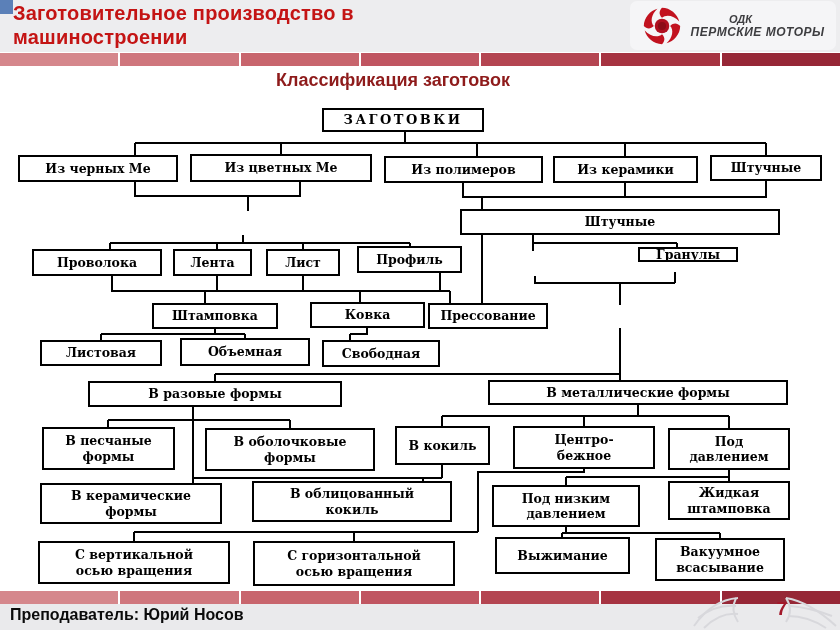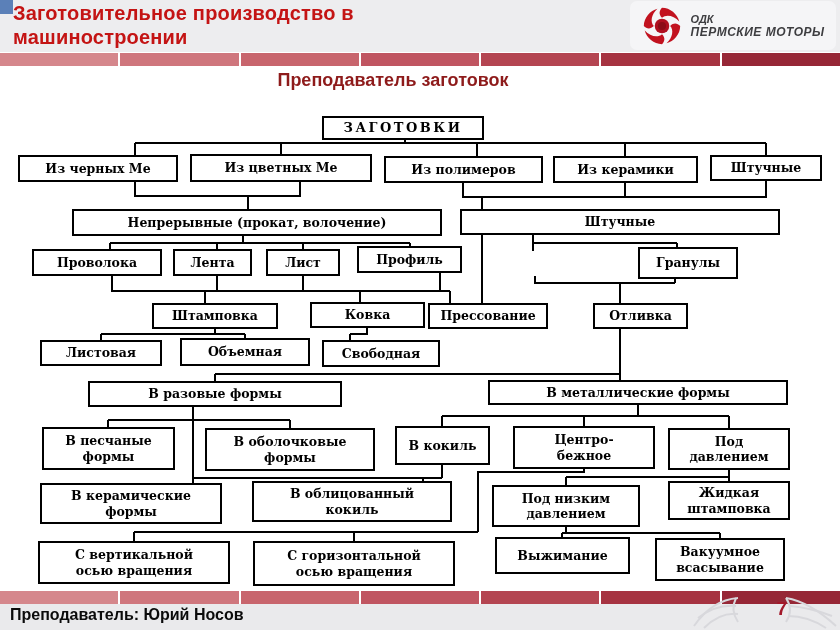--- a/index.html
+++ b/index.html
@@ -9,42 +9,42 @@
   }
   .slide { position:relative; width:840px; height:630px; background:#fff; }
 
   
   .header { position:absolute; left:0; top:0; width:840px; height:52px; background:#ededef; }
   .corner-square { position:absolute; left:0; top:0; width:13px; height:14px; background:#5b80b8; }
   .header-title { position:absolute; left:13px; top:1px; color:#c41414; font-weight:bold;
                   font-size:20px; line-height:24px; letter-spacing:0.2px; }
   .logo-panel { position:absolute; right:4px; top:1px; width:206px; height:49px; background:#f5f5f7;
                 border-radius:7px; display:flex; align-items:center; justify-content:center; gap:9px; }
-  .logo-text { color:#3d3d40; font-style:italic; font-weight:bold; text-align:left; line-height:13px; }
+  .logo-text { color:#3d3d40; font-style:italic; font-weight:bold; text-align:center; line-height:13px; }
   .logo-org  { font-size:11px; padding-right:34px; }
   .logo-name { font-size:12px; letter-spacing:0.5px; }
 
   
   .bar-row { position:absolute; left:0; width:840px; height:13px; display:flex; gap:2px; }
   .bar-row i { flex:1; display:block; }
   .bar-row.top { top:53px; }
   .bar-row.bottom { top:591px; }
 
   
   .slide-title { position:absolute; left:193px; top:70px; width:400px; text-align:center;
                  color:#8e1b1b; font-weight:bold; font-size:18px; }
 
   
   .connectors { position:absolute; left:0; top:0; z-index:1; }
   .node { position:absolute; box-sizing:border-box; z-index:2; background:#fff;
           border:2px solid #000; display:flex; align-items:center; justify-content:center;
           text-align:center; padding:0 2px;
           font-family:"DejaVu Serif","Liberation Serif",serif; font-weight:bold;
           font-size:12.5px; line-height:1.22; white-space:pre-line; color:#000; }
-  .node.root { letter-spacing:2.5px; font-size:13px;margin-top:8px; }
+  .node.root { letter-spacing:2.5px; font-size:13px; }
 
   
   .footer { position:absolute; left:0; top:604px; width:840px; height:26px; background:#eaeaec; }
   .teacher { position:absolute; left:10px; top:2px; font-size:16px; font-weight:bold; color:#0b0b0b; }
   .ornament { position:absolute; right:0; top:590px; z-index:3; }
   .page-number { position:absolute; right:53px; top:598px; z-index:4;
                  color:#a3182a; font-weight:bold; font-size:19px; }
 </style>
 </head>
 <body>
@@ -80,21 +80,21 @@
   <div class="bar-row top">
     <i style="background: rgb(213, 135, 140);"></i>
       <i style="background: rgb(207, 118, 125);"></i>
       <i style="background: rgb(200, 101, 109);"></i>
       <i style="background: rgb(192, 85, 97);"></i>
       <i style="background: rgb(180, 69, 81);"></i>
       <i style="background: rgb(166, 51, 65);"></i>
       <i style="background: rgb(150, 39, 54);"></i>
   </div>
 
-  <div class="slide-title">Преподаватель заготовок</div>
+  <div class="slide-title">Классификация заготовок</div>
 
   <svg class="connectors" width="840" height="630" stroke="#000" stroke-width="2" fill="none" shape-rendering="crispEdges">
     <polyline points="405,132 405,144"></polyline>
     <polyline points="135,143 766,143"></polyline>
     <polyline points="135,143 135,157"></polyline>
     <polyline points="281,143 281,156"></polyline>
     <polyline points="477,143 477,158"></polyline>
     <polyline points="625,143 625,158"></polyline>
     <polyline points="766,143 766,157"></polyline>
     <polyline points="135,181 135,197"></polyline>
@@ -164,31 +164,29 @@
     <polyline points="562,533 562,543"></polyline>
     <polyline points="720,533 720,540"></polyline>
   </svg>
 
   <div class="node root" style="left:322px;top:108px;width:162px;height:24px">ЗАГОТОВКИ</div>
   <div class="node" style="left:18px;top:155px;width:160px;height:27px">Из черных Ме</div>
   <div class="node" style="left:190px;top:154px;width:182px;height:28px">Из цветных Ме</div>
   <div class="node" style="left:384px;top:156px;width:159px;height:27px">Из полимеров</div>
   <div class="node" style="left:553px;top:156px;width:145px;height:27px">Из керамики</div>
   <div class="node" style="left:710px;top:155px;width:112px;height:26px">Штучные</div>
-  <div class="node" style="left:72px;top:209px;width:370px;height:27px">Непрерывные (прокат, волочение)</div>
   <div class="node" style="left:460px;top:209px;width:320px;height:26px">Штучные</div>
   <div class="node" style="left:32px;top:249px;width:130px;height:27px">Проволока</div>
   <div class="node" style="left:173px;top:249px;width:79px;height:27px">Лента</div>
   <div class="node" style="left:266px;top:249px;width:74px;height:27px">Лист</div>
   <div class="node" style="left:357px;top:246px;width:105px;height:27px">Профиль</div>
-  <div class="node" style="left:638px;top:247px;width:100px;height:32px">Гранулы</div>
+  <div class="node" style="left:638px;top:247px;width:100px;height:15px">Гранулы</div>
   <div class="node" style="left:152px;top:303px;width:126px;height:26px">Штамповка</div>
   <div class="node" style="left:310px;top:302px;width:115px;height:26px">Ковка</div>
   <div class="node" style="left:428px;top:303px;width:120px;height:26px">Прессование</div>
-  <div class="node" style="left:593px;top:303px;width:95px;height:26px">Отливка</div>
   <div class="node" style="left:40px;top:340px;width:122px;height:26px">Листовая</div>
   <div class="node" style="left:180px;top:338px;width:130px;height:28px">Объемная</div>
   <div class="node" style="left:322px;top:340px;width:118px;height:27px">Свободная</div>
   <div class="node" style="left:488px;top:380px;width:300px;height:25px">В металлические формы</div>
   <div class="node" style="left:88px;top:381px;width:254px;height:26px">В разовые формы</div>
   <div class="node" style="left:42px;top:427px;width:133px;height:43px">В песчаные
 формы</div>
   <div class="node" style="left:205px;top:428px;width:170px;height:43px">В оболочковые
 формы</div>
   <div class="node" style="left:395px;top:426px;width:95px;height:39px">В кокиль</div>

